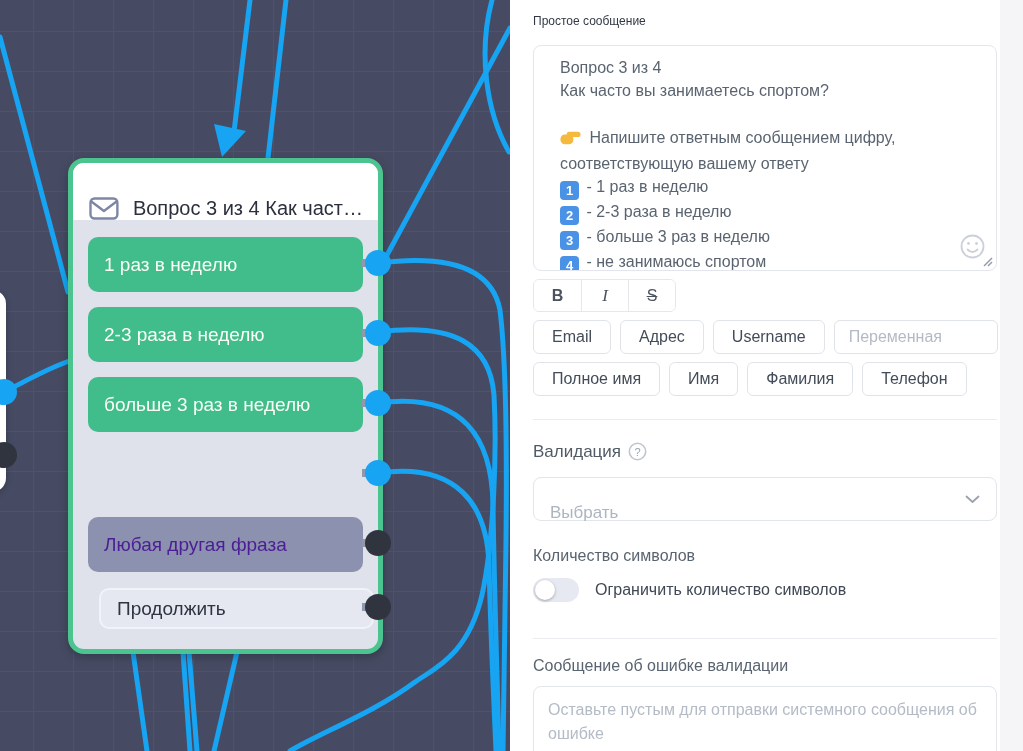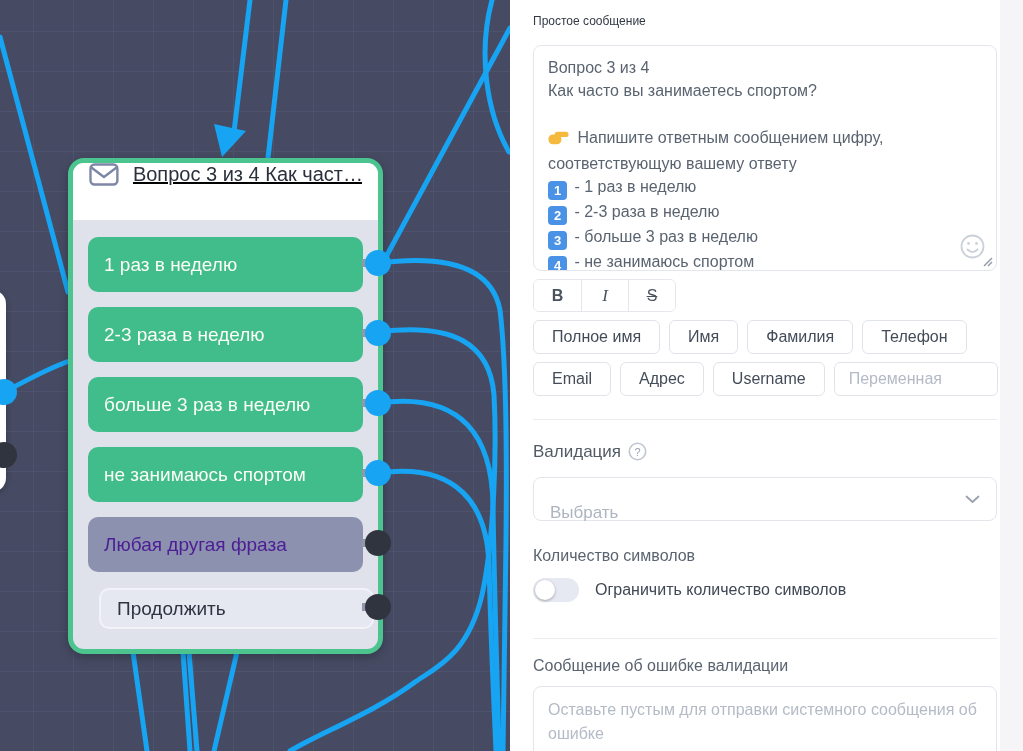--- a/index.html
+++ b/index.html
@@ -31,23 +31,22 @@
   }
 
   
   .node {
     position: absolute; left: 68px; top: 158px; width: 315px; height: 496px;
     border: 5px solid #4cc490; border-radius: 16px;
     background: #dfe1eb; z-index: 2; overflow: hidden;
     box-shadow: 0 3px 10px rgba(0,0,0,0.25);
   }
   .node-header {
-    height: 57px; background: #ffffff; display: flex; align-items: flex-start;
+    height: 57px; background: #ffffff; display: flex; align-items: flex-end;
     padding: 0 16px;
-    text-decoration: underline;
   }
   .node-title {
     font-size: 20px; color: #2b303c; font-weight: 500; margin-left: 14px;
     white-space: nowrap; overflow: hidden;
   }
   .node-body { position: relative; height: 434px; }
   .node-btn {
     position: absolute; left: 15px; width: 275px; height: 55px;
     border-radius: 10px; display: flex; align-items: center;
     padding: 0 16px; font-size: 19px;
@@ -68,21 +67,21 @@
     background: #ffffff; padding: 10px 3px 0 23px;
   }
   .gutter {
     position: absolute; left: 1000px; top: 0; width: 23px; height: 751px;
     background: #f5f5f7;
   }
   .panel-title { font-size: 12px; font-weight: 500; color: #323945; line-height: 22px; }
 
   .msgbox {
     position: relative; margin-top: 13px; width: 464px; height: 226px;
-    border: 1px solid #e3e6ec; border-radius: 8px; padding: 10px 40px 8px 14px;
+    border: 1px solid #e3e6ec; border-radius: 8px; padding: 10px 40px 8px 26px;
     overflow: hidden; cursor: text;
   }
   .msg-line { font-size: 16px; line-height: 23.4px; color: #5a6470; white-space: nowrap; }
   .keycap {
     display: inline-block; width: 19px; height: 19px; background: #4a92e6;
     border-radius: 4px; color: #ffffff; font-size: 13px; font-weight: bold;
     text-align: center; line-height: 19px; vertical-align: -3px; margin-right: 3px;
   }
   .pointer { display: inline-block; vertical-align: -2px; margin-right: 4px; }
   .smiley { position: absolute; right: 10px; bottom: 10px; }
@@ -181,21 +180,20 @@
       <svg width="30" height="23" viewBox="0 0 30 23">
         <rect x="1.5" y="1.5" width="27" height="20" rx="4" fill="none" stroke="#7e86a6" stroke-width="2.4"></rect>
         <path d="M3,5 L15,14 L27,5" fill="none" stroke="#7e86a6" stroke-width="2.4" stroke-linecap="round" stroke-linejoin="round"></path>
       </svg>
       <div class="node-title">Вопрос 3 из 4 Как част…</div>
     </div>
     <div class="node-body" id="node-body">
         <div class="node-btn green" style="top: 17px;">1 раз в неделю</div>
         <div class="node-btn green" style="top: 87px;">2-3 раза в неделю</div>
         <div class="node-btn green" style="top: 157px;">больше 3 раз в неделю</div>
-        <div class="node-btn green" style="top: 227px;">не занимаюсь спортом</div>
         <div class="node-btn purple" style="top: 297px;">Любая другая фраза</div>
         <div class="node-btn light" style="top: 368px;">Продолжить</div>
       </div>
   </div>
 
   <div id="node-ports">
       <div class="stub" style="left: 362px; top: 258.5px;"></div>
       <div class="dot blue" style="left: 365px; top: 249.5px;"></div>
       <div class="stub" style="left: 362px; top: 328.5px;"></div>
       <div class="dot blue" style="left: 365px; top: 319.5px;"></div>
@@ -239,32 +237,32 @@
       <line x1="10" y1="6" x2="6" y2="10" stroke="#949aa5" stroke-width="1.5"></line>
     </svg>
   </div>
 
   <div class="fmtbar">
     <div class="fmtbtn b">B</div>
     <div class="fmtbtn i">I</div>
     <div class="fmtbtn s">S</div>
   </div>
 
+  <div class="btnrow" id="var-row2">
+  <button class="varbtn">Email</button>
+      <button class="varbtn">Адрес</button>
+      <button class="varbtn">Username</button>
+      <input class="varinput" placeholder="Переменная" style="">
+    </div>
   <div class="btnrow" id="var-row1">
       <button class="varbtn">Полное имя</button>
       <button class="varbtn">Имя</button>
       <button class="varbtn">Фамилия</button>
       <button class="varbtn">Телефон</button>
     </div>
-  <div class="btnrow" id="var-row2">
-  <button class="varbtn">Email</button>
-      <button class="varbtn">Адрес</button>
-      <button class="varbtn">Username</button>
-      <input class="varinput" placeholder="Переменная" style="">
-    </div>
 
   <hr class="div d1">
 
   <div class="sect-label big">
     <span>Валидация</span>
     <svg width="19" height="19" viewBox="-9.5 -9.5 19 19">
       <circle r="8.2" fill="none" stroke="#bfc6d0" stroke-width="1.6"></circle>
       <text x="0" y="4" text-anchor="middle" font-size="11" fill="#9aa3b0" font-family="Liberation Sans, sans-serif">?</text>
     </svg>
   </div>

